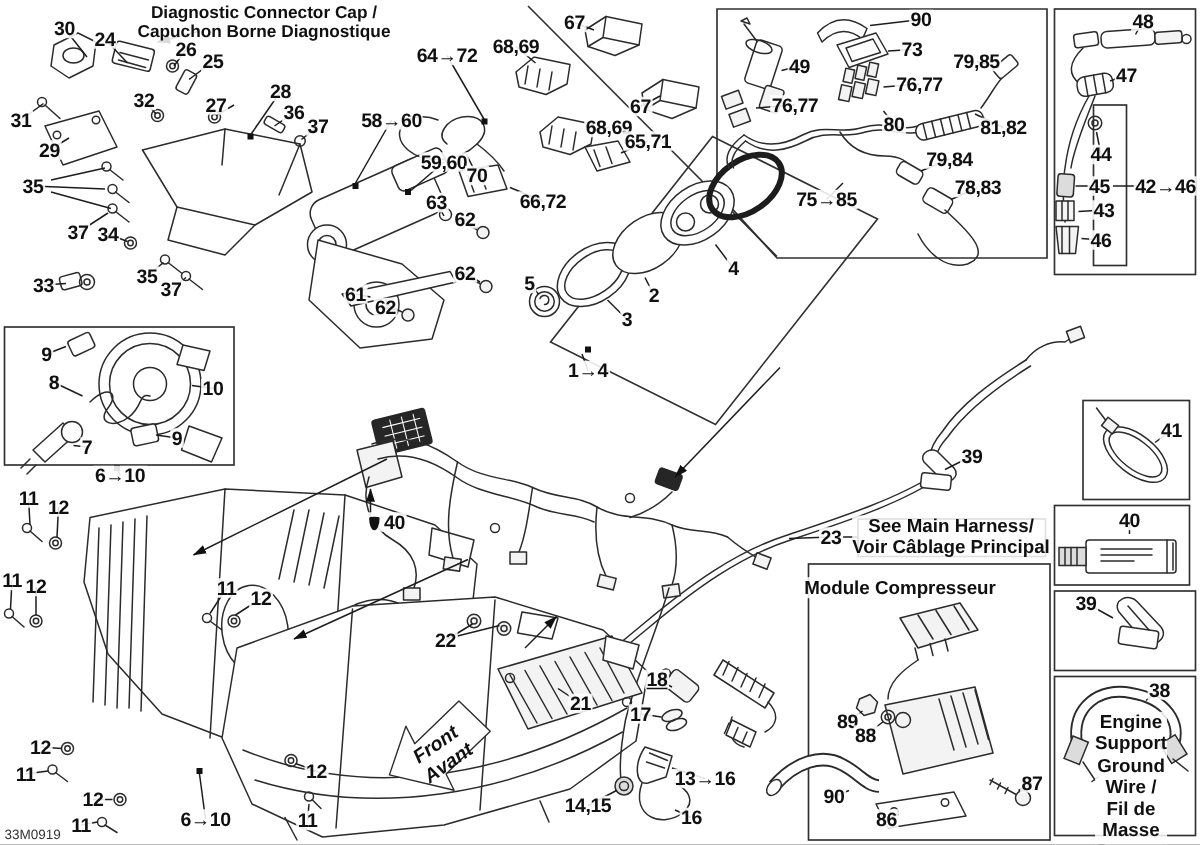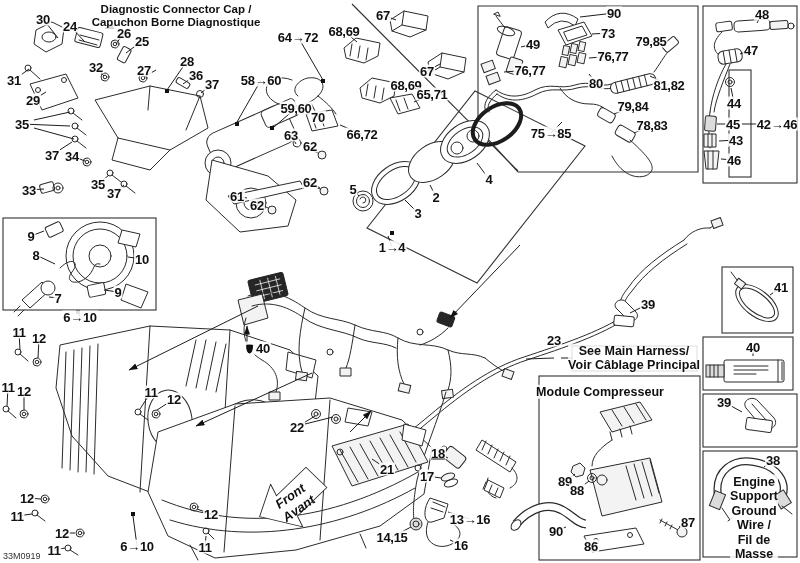--- a/index.html
+++ b/index.html
@@ -586,21 +586,21 @@
       <div class="callout" style="left: 137px; top: 546px;">6→10</div>
       <div class="callout" style="left: 258px; top: 348px;"><span class="drop"></span>40</div>
       <div class="callout" style="left: 297px; top: 427px;">22</div>
       <div class="callout" style="left: 387px; top: 469px;">21</div>
       <div class="callout" style="left: 392px; top: 537px;">14,15</div>
       <div class="callout" style="left: 470px; top: 519px;">13→16</div>
       <div class="callout" style="left: 461px; top: 545px;">16</div>
       <div class="callout" style="left: 438px; top: 453px; text-decoration: underline;">18</div>
       <div class="callout" style="left: 427px; top: 476px;">17</div>
       <div class="callout" style="left: 648px; top: 304px;">39</div>
-      <div class="callout" style="left: 554px; top: 340px;">23</div>
+      <div class="callout" style="left: 554px; top: 358px;">23</div>
       <div class="callout" style="left: 781px; top: 287px;">41</div>
       <div class="callout" style="left: 753px; top: 347px;">40</div>
       <div class="callout" style="left: 724px; top: 402px;">39</div>
       <div class="callout" style="left: 773px; top: 460px;">38</div>
       <div class="callout" style="left: 688px; top: 522px;">87</div>
       <div class="callout" style="left: 565px; top: 481px;">89</div>
       <div class="callout" style="left: 577px; top: 490px;">88</div>
       <div class="callout" style="left: 556px; top: 531px;">90</div>
       <div class="callout" style="left: 591px; top: 546px;">86</div>
     </div>

